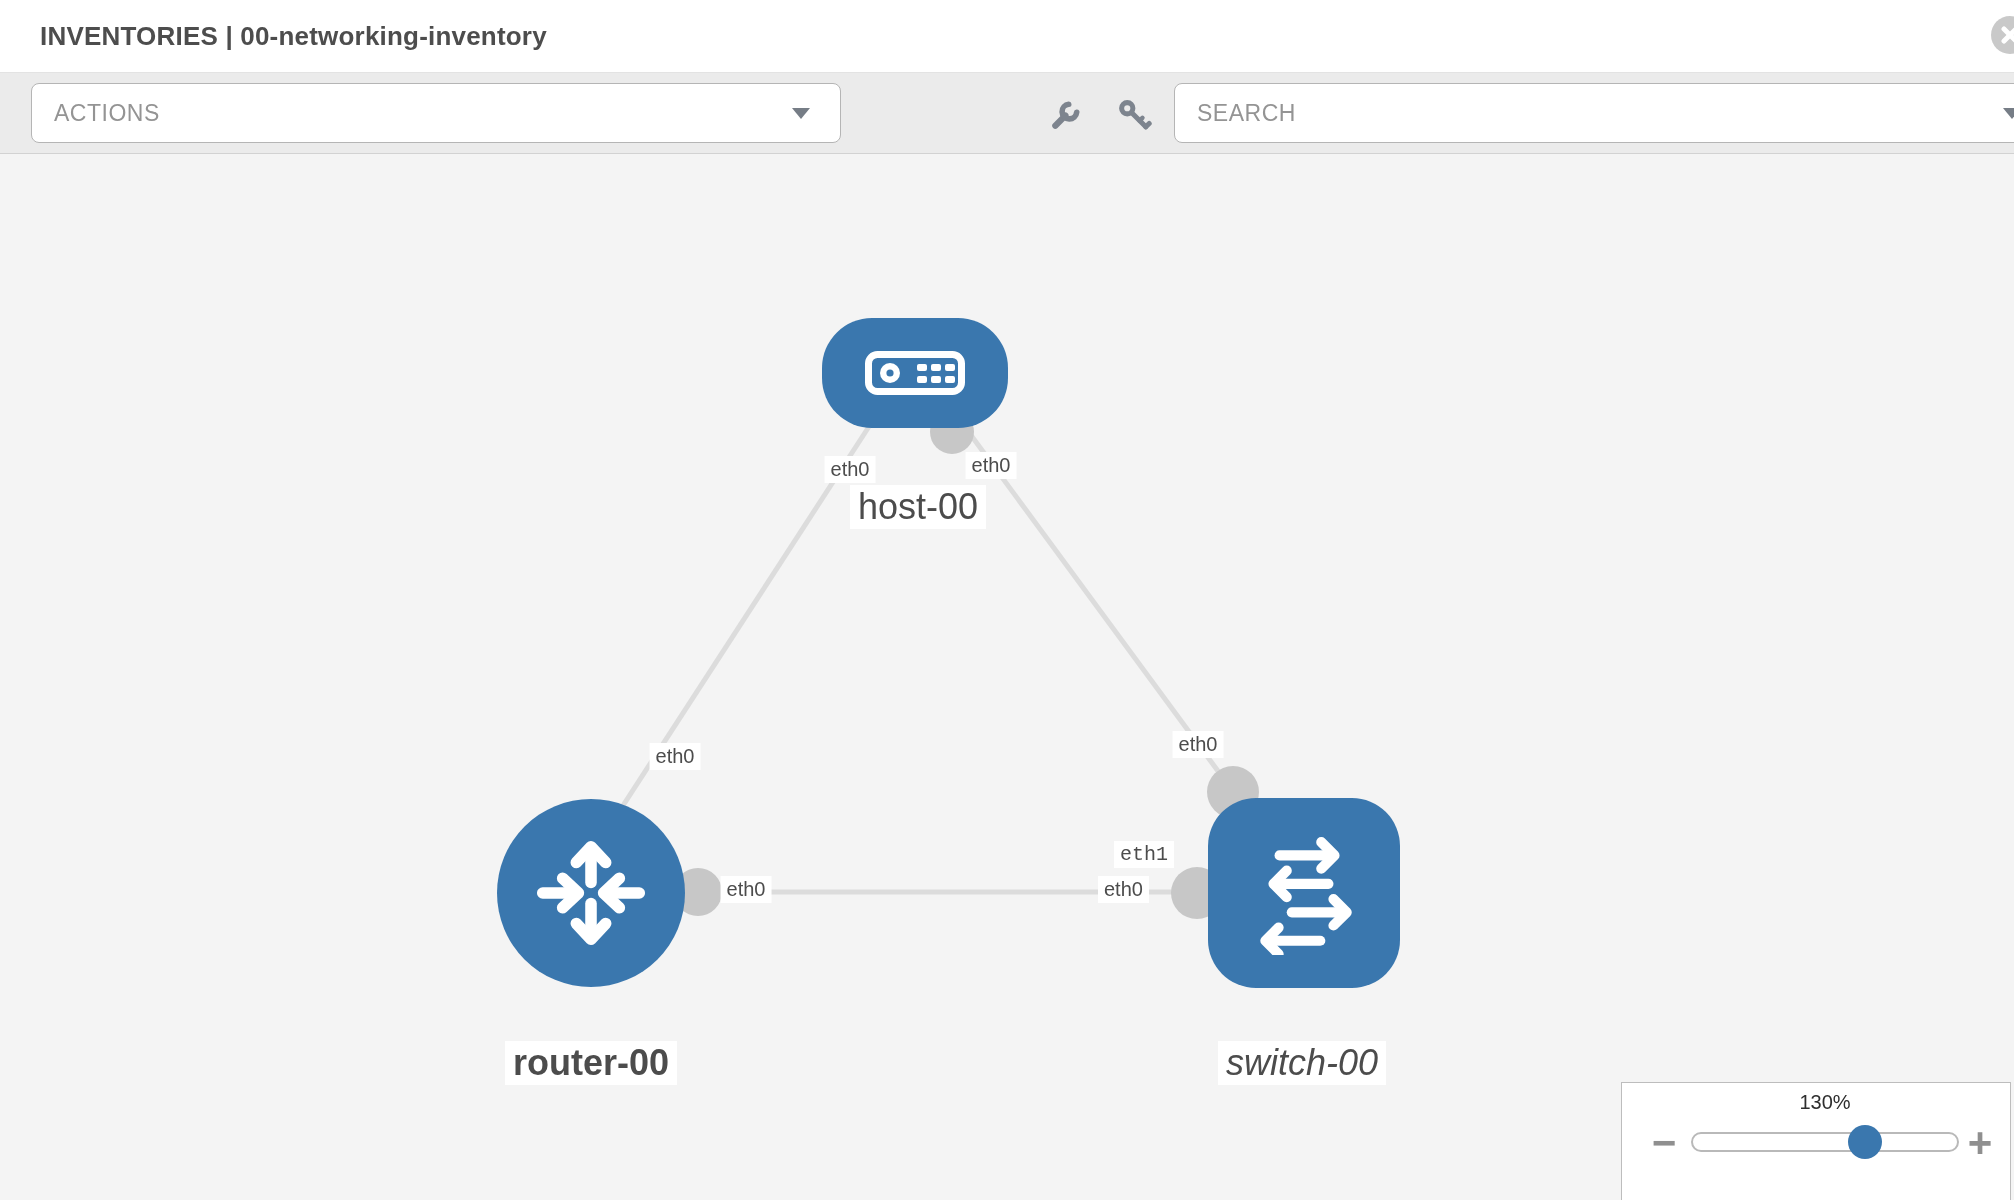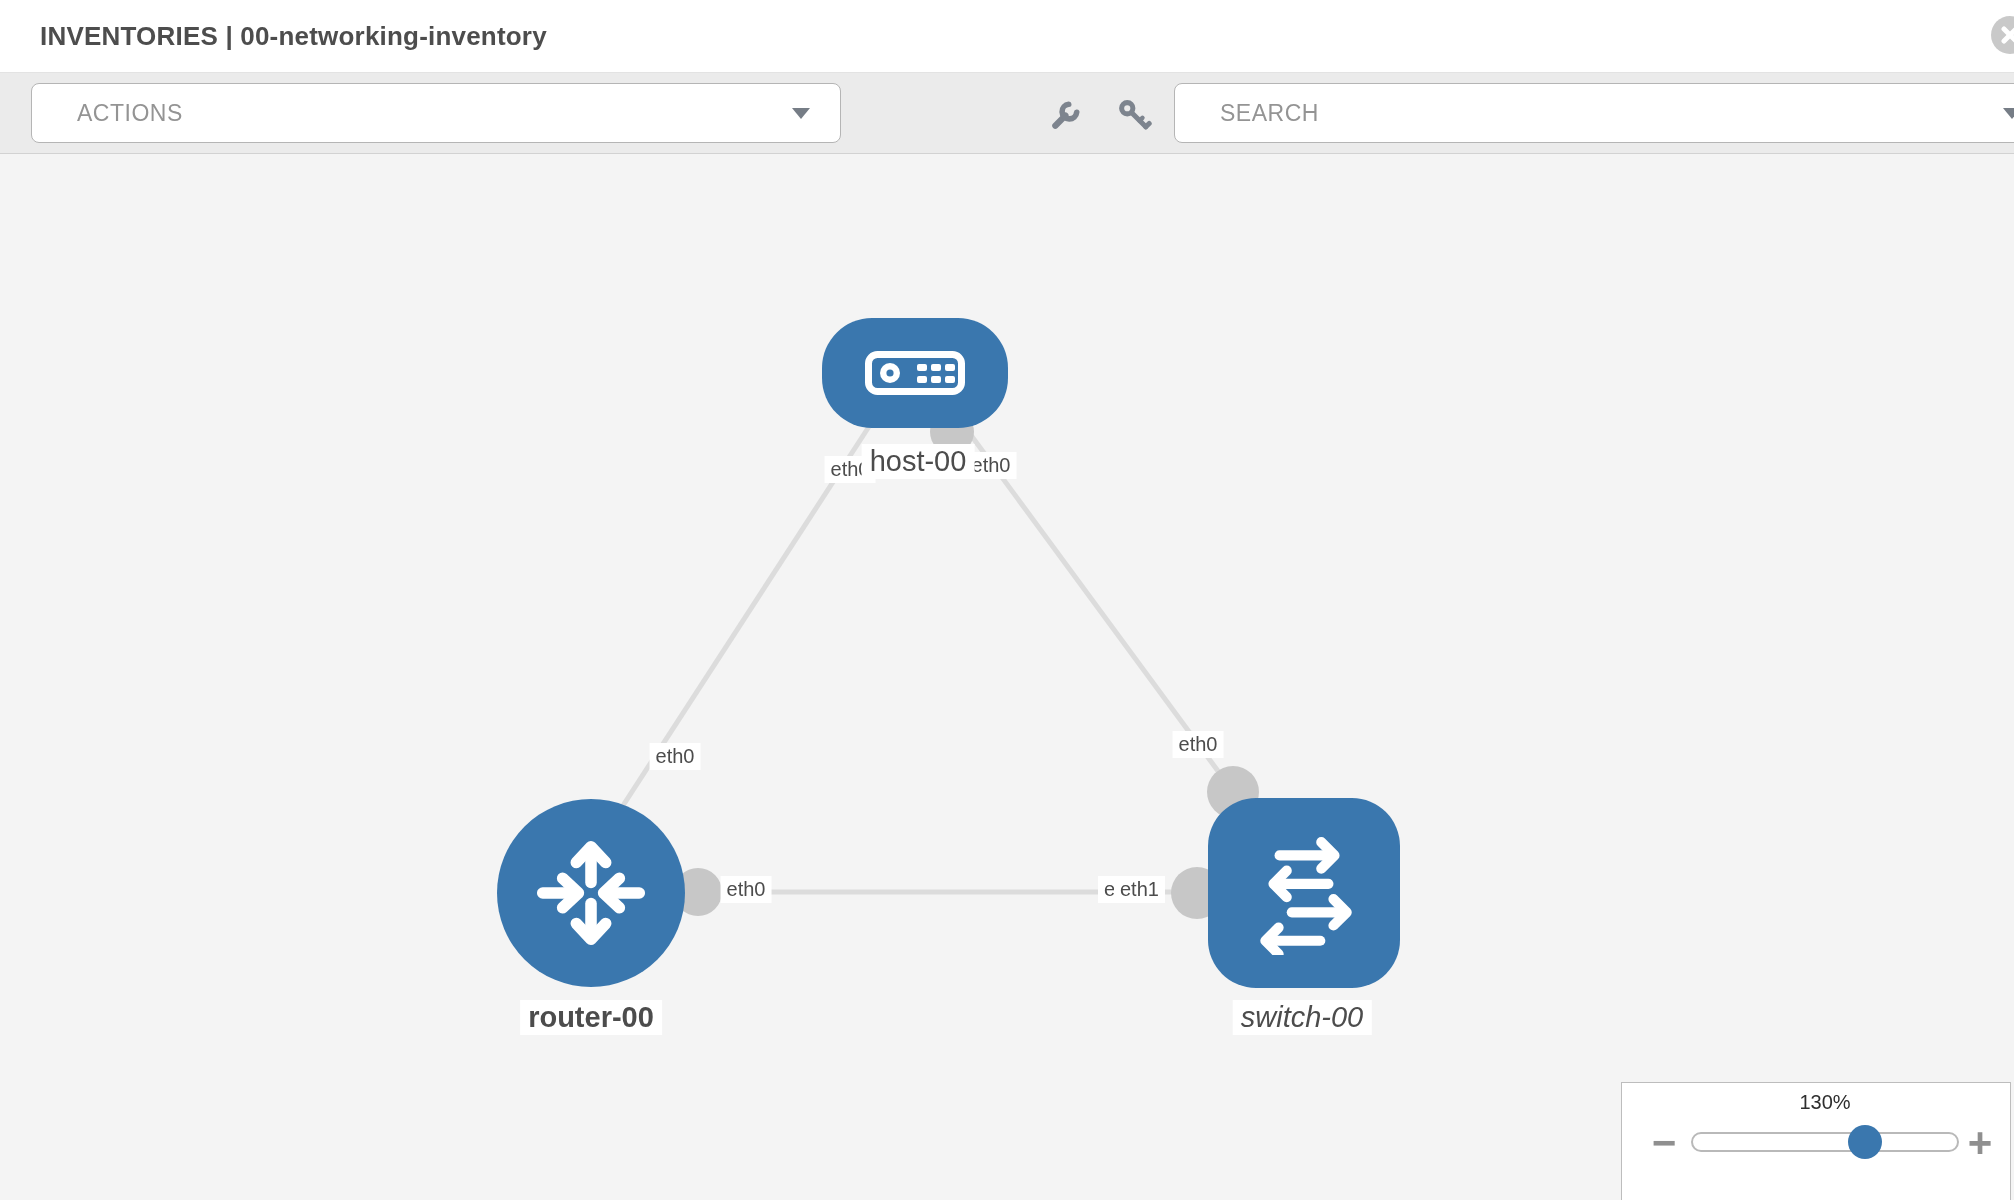--- a/index.html
+++ b/index.html
@@ -15,38 +15,38 @@
           font-size:26px;font-weight:bold;color:#4d4d4d;letter-spacing:.2px;}
   .close-btn{position:absolute;right:23px;top:16px;width:38px;height:38px;border-radius:50%;
           background:#c9c9c9;display:flex;align-items:center;justify-content:center;cursor:pointer;}
   
   .toolbar{position:absolute;top:73px;left:0;width:2014px;height:80px;background:#ebebeb;
           border-bottom:1px solid #d2d2d2;z-index:19;}
   .select{position:absolute;top:10px;height:60px;background:#fff;border:1px solid #b5b5b5;
           border-radius:8px;box-sizing:border-box;display:flex;align-items:center;cursor:pointer;}
   .select.actions{left:31px;width:810px;}
   .select.search{left:1174px;width:878px;}
-  .select-label{padding-left:45px;font-size:23px;color:#949494;letter-spacing:.5px;}
+  .select-label{padding-left:22px;font-size:23px;color:#949494;letter-spacing:.5px;}
   .caret{position:absolute;right:30px;top:50%;margin-top:-5px;width:0;height:0;
           border-left:9px solid transparent;border-right:9px solid transparent;
           border-top:11px solid #767d86;}
   .tool-btn{position:absolute;top:20px;width:44px;height:44px;display:flex;align-items:center;
           justify-content:center;cursor:pointer;}
   .tool-btn.wrench{left:1044px;}
   .tool-btn.key{left:1112px;}
   
   .canvas{position:absolute;top:154px;left:0;width:2014px;height:1046px;background:#f4f4f4;overflow:hidden;}
   .links-svg{position:absolute;top:0;left:0;z-index:1;}
   .port{position:absolute;border-radius:50%;background:#c7c7c7;z-index:2;}
   .port.host{left:930px;top:256px;width:44px;height:44px;}
   .port.router-right{left:674px;top:714px;width:48px;height:48px;}
   .port.switch-top{left:1207px;top:612px;width:52px;height:52px;}
   .port.switch-left{left:1171px;top:713px;width:52px;height:52px;}
   .chip{position:absolute;background:#fff;color:#4c4c4c;white-space:nowrap;z-index:3;}
-  .node-label{font-size:29px;padding:1px 8px;transform:translateX(-50%);}
+  .node-label{font-size:36px;padding:1px 8px;transform:translateX(-50%);margin-top:41px;}
   .if-label{font-size:20px;padding:2px 6px;transform:translateX(-50%);}
   .if-label.abs{transform:none;}
   .node{position:absolute;background:#3a77ae;display:flex;align-items:center;justify-content:center;
         z-index:4;cursor:pointer;}
   .node.host{left:822px;top:164px;width:186px;height:110px;border-radius:50px;}
   .node.router{left:497px;top:645px;width:188px;height:188px;border-radius:50%;}
   .node.switch{left:1208px;top:644px;width:192px;height:190px;border-radius:48px;}
   
   .zoom-panel{position:absolute;left:1621px;top:1082px;width:390px;height:120px;background:#fff;
         border:1px solid #bdbdbd;border-bottom:none;box-sizing:border-box;z-index:10;}
@@ -120,21 +120,21 @@
   <div class="port router-right"></div>
   <div class="port switch-top"></div>
   <div class="port switch-left"></div>
 
   <div class="chip if-label" style="left:850px;top:302px;">eth0</div>
   <div class="chip if-label" style="left:675px;top:589px;">eth0</div>
   <div class="chip if-label" style="left:991px;top:298px;">eth0</div>
   <div class="chip if-label" style="left:1198px;top:577px;">eth0</div>
   <div class="chip if-label" style="left:746px;top:722px;">eth0</div>
   <div class="chip if-label abs" style="left:1098px;top:722px;z-index:3;">eth0</div>
-  <div class="chip if-label abs" style="left:1114px;top:722px;z-index:4;">eth1</div>
+  <div class="chip if-label abs" style="left:1114px;top:687px;z-index:4;font-family:Liberation Mono, monospace;">eth1</div>
 
   <div class="chip node-label" style="left:918px;top:290px;">host-00</div>
   <div class="chip node-label" style="left:591px;top:846px;font-weight:bold;">router-00</div>
   <div class="chip node-label" style="left:1302px;top:846px;font-style:italic;">switch-00</div>
 
   <div class="node host">
     <span style="display:flex;">
       <svg width="100" height="44" viewBox="0 0 100 44">
         <rect x="3.5" y="3.5" width="93" height="37" rx="9" fill="none" stroke="#fff" stroke-width="7"></rect>
         <circle cx="25" cy="22" r="10" fill="#fff"></circle>

